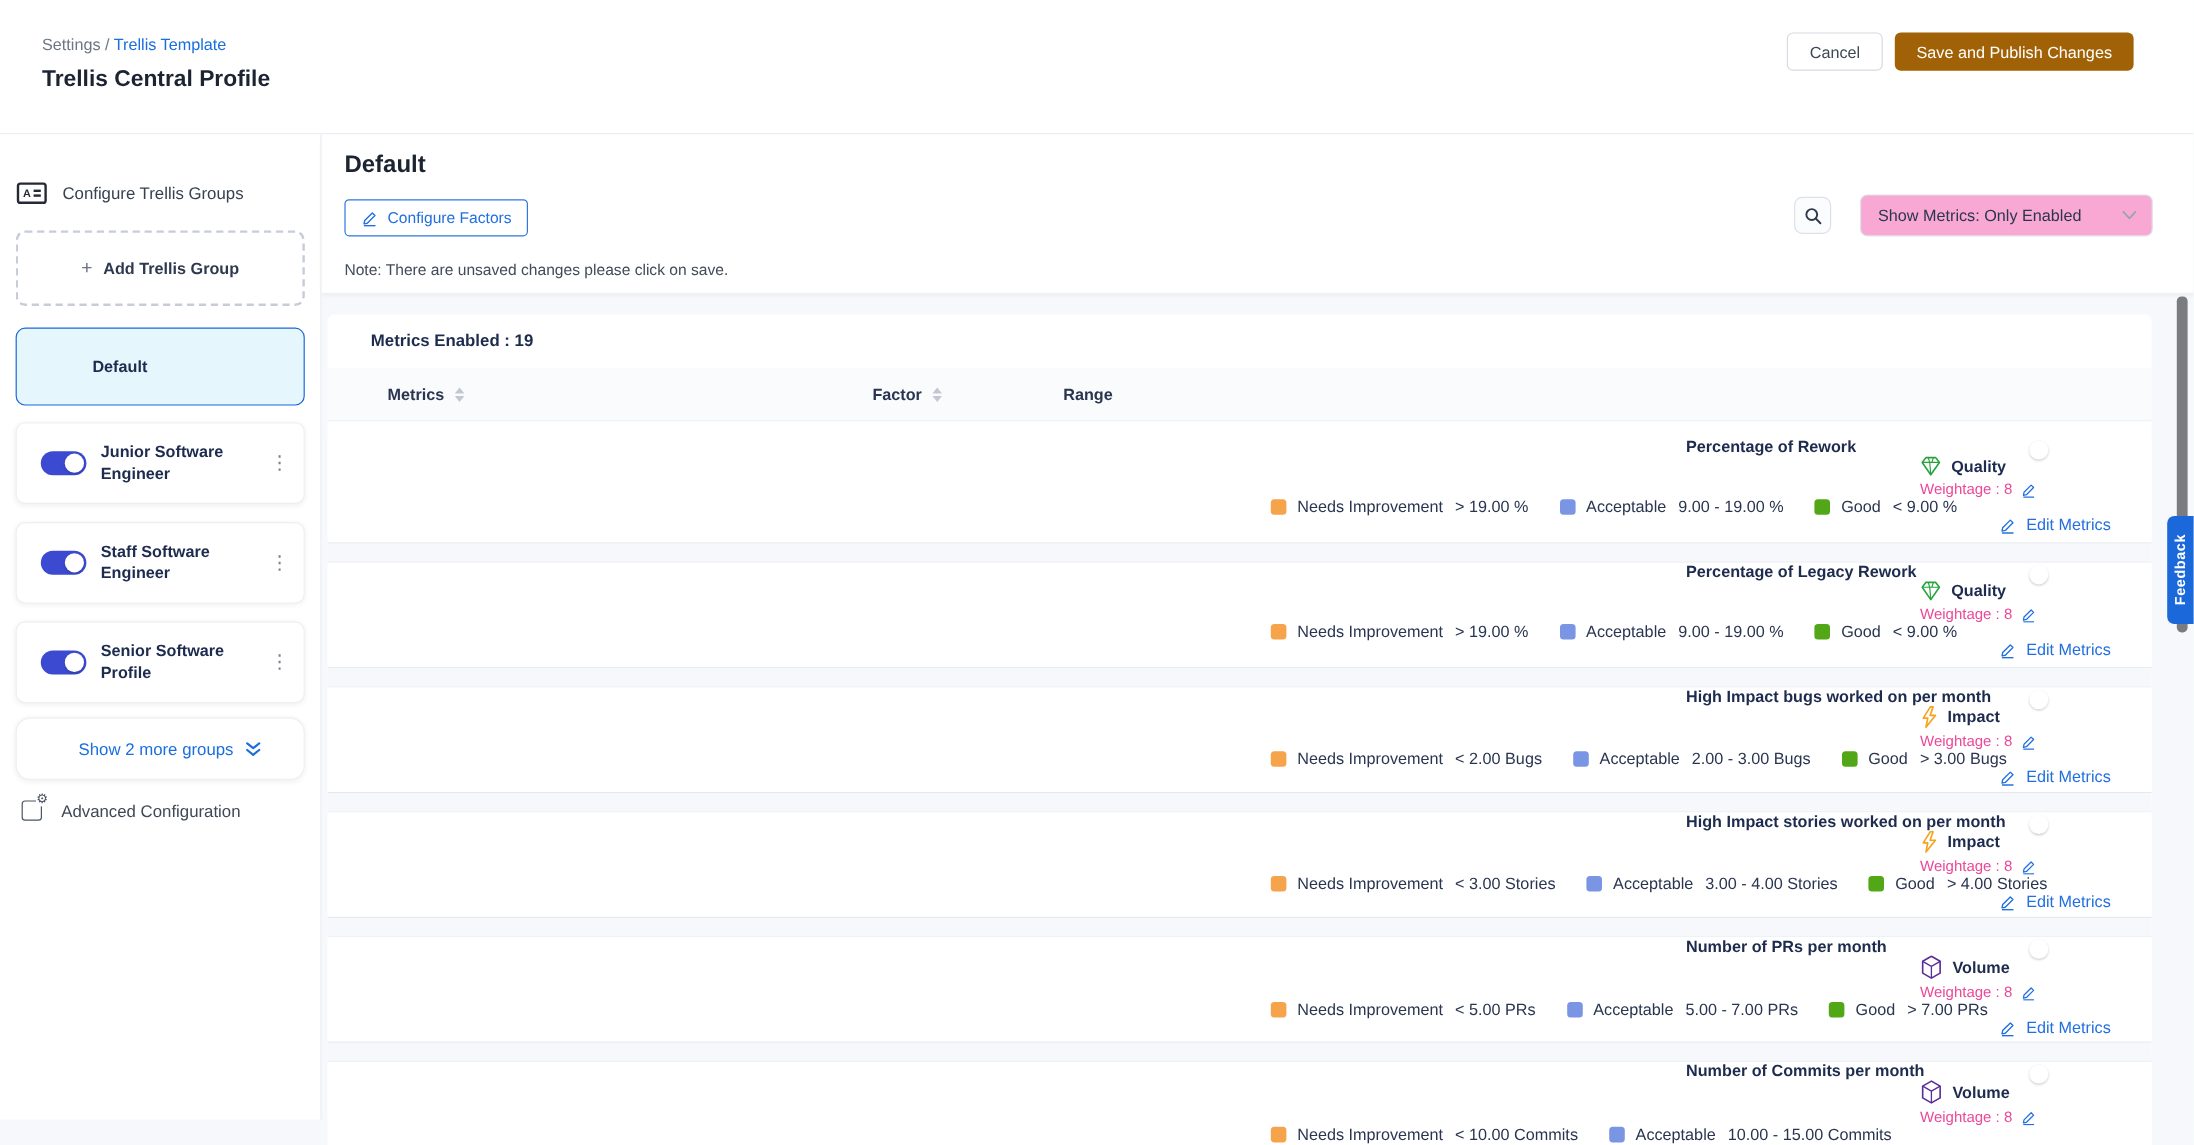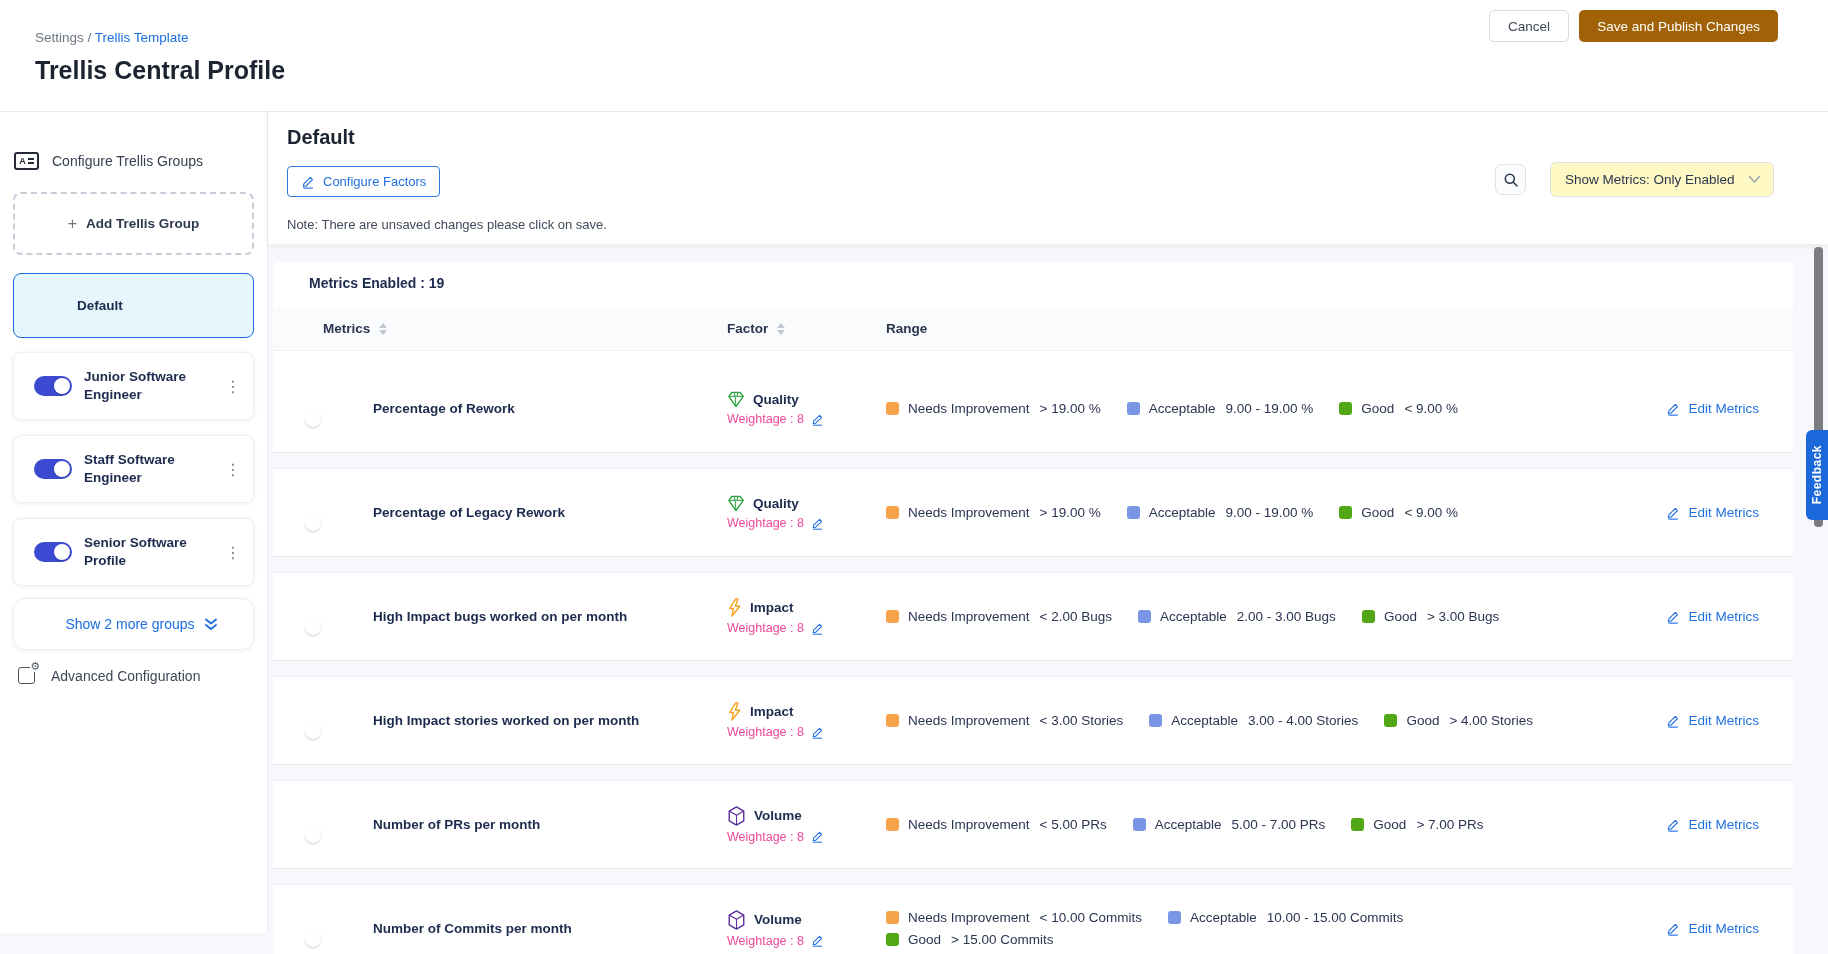--- a/index.html
+++ b/index.html
@@ -4,22 +4,22 @@
 <style>
   * { margin:0; padding:0; box-sizing:border-box; }
   html,body { width:1828px; height:954px; overflow:hidden; background:#f6f8fb;
     font-family:"Liberation Sans","DejaVu Sans",sans-serif; color:#1d2b4e; }
 
   
   .topbar { position:absolute; left:0; top:0; width:1828px; height:112px; background:#fff;
     border-bottom:1px solid #e8ebf0; }
   .crumbs { position:absolute; left:35px; top:30px; font-size:13.5px; color:#6d7683; }
   .crumb-link { color:#1a6ee0; cursor:pointer; }
-  .page-title { position:absolute; left:35px; top:56px; font-size:25px; font-weight:700; color:#1b2430; }
-  .top-actions { position:absolute; right:50px; top:10px; display:flex; gap:10px; }
+  .page-title { position:absolute; left:35px; top:56px; font-size:19px; font-weight:700; color:#1b2430; }
+  .top-actions { position:absolute; right:50px; top:27px; display:flex; gap:10px; }
   .btn-cancel { height:32px; padding:0 18px; background:#fff; border:1px solid #d6dae2; border-radius:5px;
     font-size:13.5px; color:#3f4856; display:flex; align-items:center; }
   .btn-save { height:32px; padding:0 18px; background:#a16207; border:none; border-radius:5px;
     font-size:13.5px; color:#fff; font-weight:500; display:flex; align-items:center; }
 
   
   .sidebar { position:absolute; left:0; top:112px; width:268px; height:821px; background:#fff;
     border-right:1px solid #e8ebf0; }
   .side-head { display:flex; align-items:center; gap:13px; margin:40px 0 0 14px; }
   .badge-icon { width:25px; height:18px; border:2px solid #232a36; border-radius:3px;
@@ -59,41 +59,41 @@
   
   .main-head { position:absolute; left:268px; top:112px; width:1560px; height:133px; background:#fff;
     border-bottom:1px solid #eef0f4; box-shadow:0 2px 4px rgba(25,35,60,.06); }
   .group-title { position:absolute; left:19px; top:14px; font-size:20px; font-weight:700; color:#1b2430; }
   .btn-configure { position:absolute; left:19px; top:54px; height:31px; padding:0 13px;
     background:#fff; border:1px solid #2f77dd; border-radius:4px; display:flex; align-items:center; gap:8px;
     color:#2270df; font-size:13px; cursor:pointer; }
   .note { position:absolute; left:19px; top:105px; font-size:13px; color:#414b5a; }
   .btn-search { position:absolute; left:1227px; top:52px; width:31px; height:31px; background:#fbfcfe;
     border:1px solid #dde1e8; border-radius:7px; display:flex; align-items:center; justify-content:center; cursor:pointer; }
-  .dropdown { position:absolute; left:1282px; top:50px; width:224px; height:35px; background:#fef9c3;
+  .dropdown { position:absolute; left:1282px; top:50px; width:244px; height:35px; background:#f9a8d4;
     border:1px solid #dde1e8; border-radius:6px; display:flex; align-items:center; padding:0 12px 0 14px; cursor:pointer;text-align:center; }
   .dropdown span { font-size:13.5px; color:#2a3550; }
   .dropdown svg { margin-left:auto; }
 
   
   .table-card { position:absolute; left:273px; top:262px; width:1520px; height:760px; background:#fff;
     border-radius:6px 6px 0 0; padding-top:13px; }
   .metrics-enabled { margin:0 0 16px 36px; font-size:14px; font-weight:700; color:#1d2b4e; }
   .thead { height:44px; background:#fafbfd; border-bottom:1px solid #eef1f5; display:flex; align-items:center;
     padding-left:50px; margin-bottom:14px; }
   .th { font-size:13.5px; font-weight:700; color:#2a3550; display:flex; align-items:center; }
   .th-metrics { width:404px; }
   .th-factor { width:159px; }
   .sort { display:inline-flex; flex-direction:column; gap:2px; margin-left:9px; cursor:pointer; }
   .sort i { width:0; height:0; border-left:4px solid transparent; border-right:4px solid transparent; }
   .sort .up { border-bottom:5px solid #c2c8d2; }
   .sort .dn { border-top:5px solid #c2c8d2; }
 
-  .mrow { height:88px; display:flex; align-items:center; padding:0 34px 0 50px; background:#fff;
-    border-bottom:1px solid #e5e8ee; }
+  .mrow { height:88px; display:flex; align-items:flex-end; padding:0 34px 0 50px; background:#fff;
+    border-bottom:1px solid #e5e8ee;flex-direction:column; }
   .row-gap { height:16px; background:#f6f8fb; border-bottom:1px solid #eef1f5; }
   .col-toggle { width:50px; flex:none; }
   .metric-name { width:354px; flex:none; font-size:13.5px; font-weight:700; color:#1d2b4e; padding-right:20px; }
   .factor-block { width:159px; flex:none; }
   .factor-top { display:flex; align-items:center; gap:8px; }
   .factor-name { font-size:13.5px; font-weight:700; color:#1d2b4e; }
   .weightage { display:flex; align-items:center; gap:7px; margin-top:4px; }
   .weightage-text { font-size:12.5px; color:#ec4899; }
   .ranges { width:700px; flex:none; display:flex; flex-wrap:wrap; align-items:center; column-gap:26px; row-gap:7px; }
   .chip { display:flex; align-items:center; gap:9px; }

